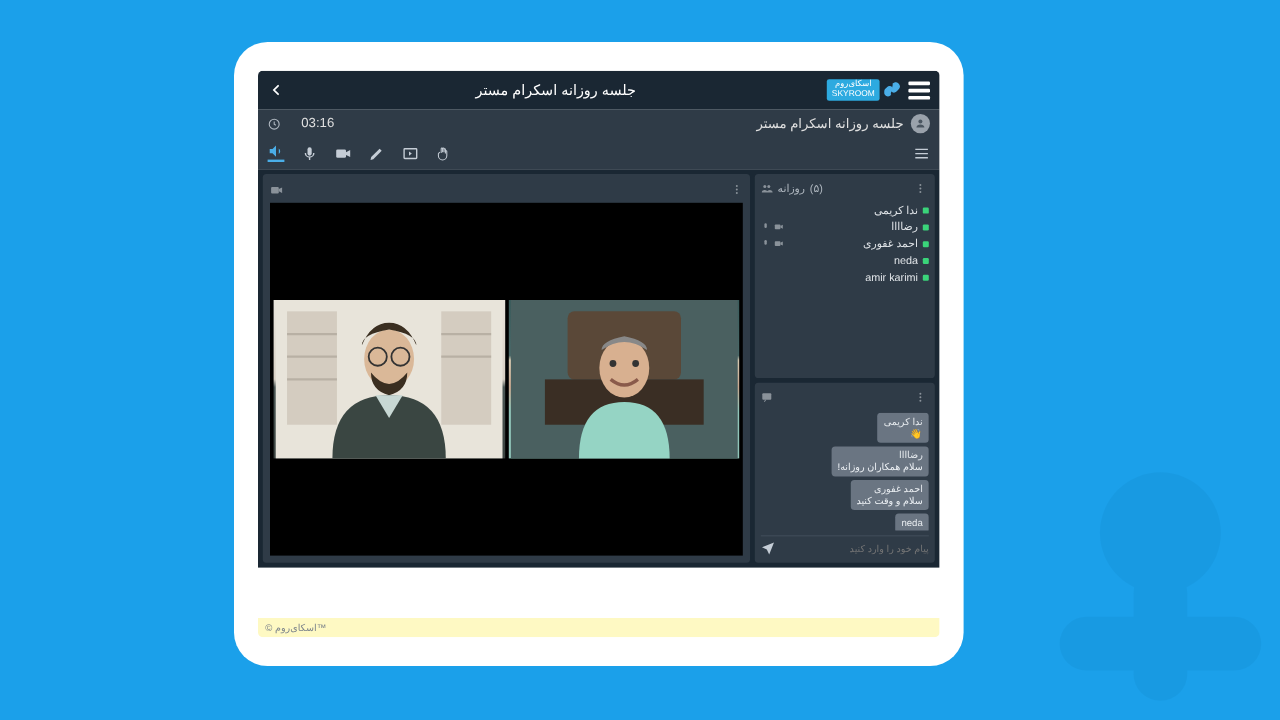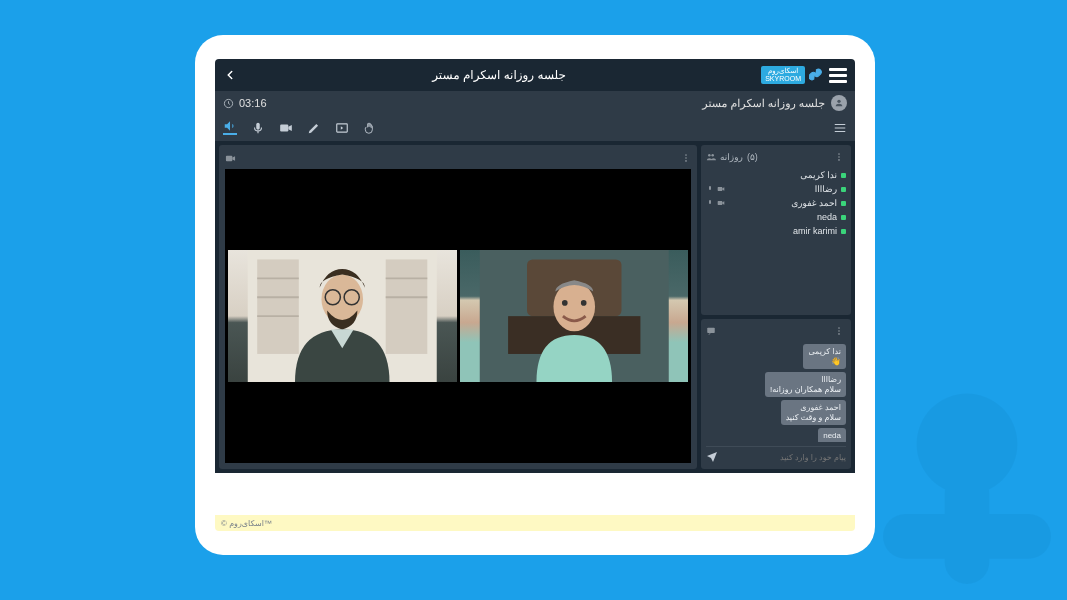--- a/index.html
+++ b/index.html
@@ -16,21 +16,21 @@
   right: -40px;
   bottom: -40px;
   width: 280px;
   height: 280px;
   opacity: 0.15;
 }
 .device-frame {
   position: absolute;
   left: 195px;
   top: 35px;
-  width: 680px;
+  width: 608px;
   height: 520px;
   background: #fff;
   border-radius: 28px;
   padding: 24px 20px;
 }
 .app-window {
   width: 100%;
   height: 100%;
   display: flex;
   flex-direction: column;
@@ -78,21 +78,21 @@
 .sub-header {
   height: 24px;
   background: #2f3b47;
   display: flex;
   align-items: center;
   justify-content: space-between;
   padding: 0 8px;
   color: #e0e0e0;
   font-size: 11px;
 }
-.sub-header-left { display: flex; align-items: center; gap: 5px; direction: ltr; }
+.sub-header-left { display: flex; align-items: center; gap: 17px; direction: ltr; }
 .sub-header-right { display: flex; align-items: center; gap: 6px; }
 .avatar-circle {
   width: 16px;
   height: 16px;
   background: #9aa2ab;
   border-radius: 50%;
   display: flex;
   align-items: center;
   justify-content: center;
 }

